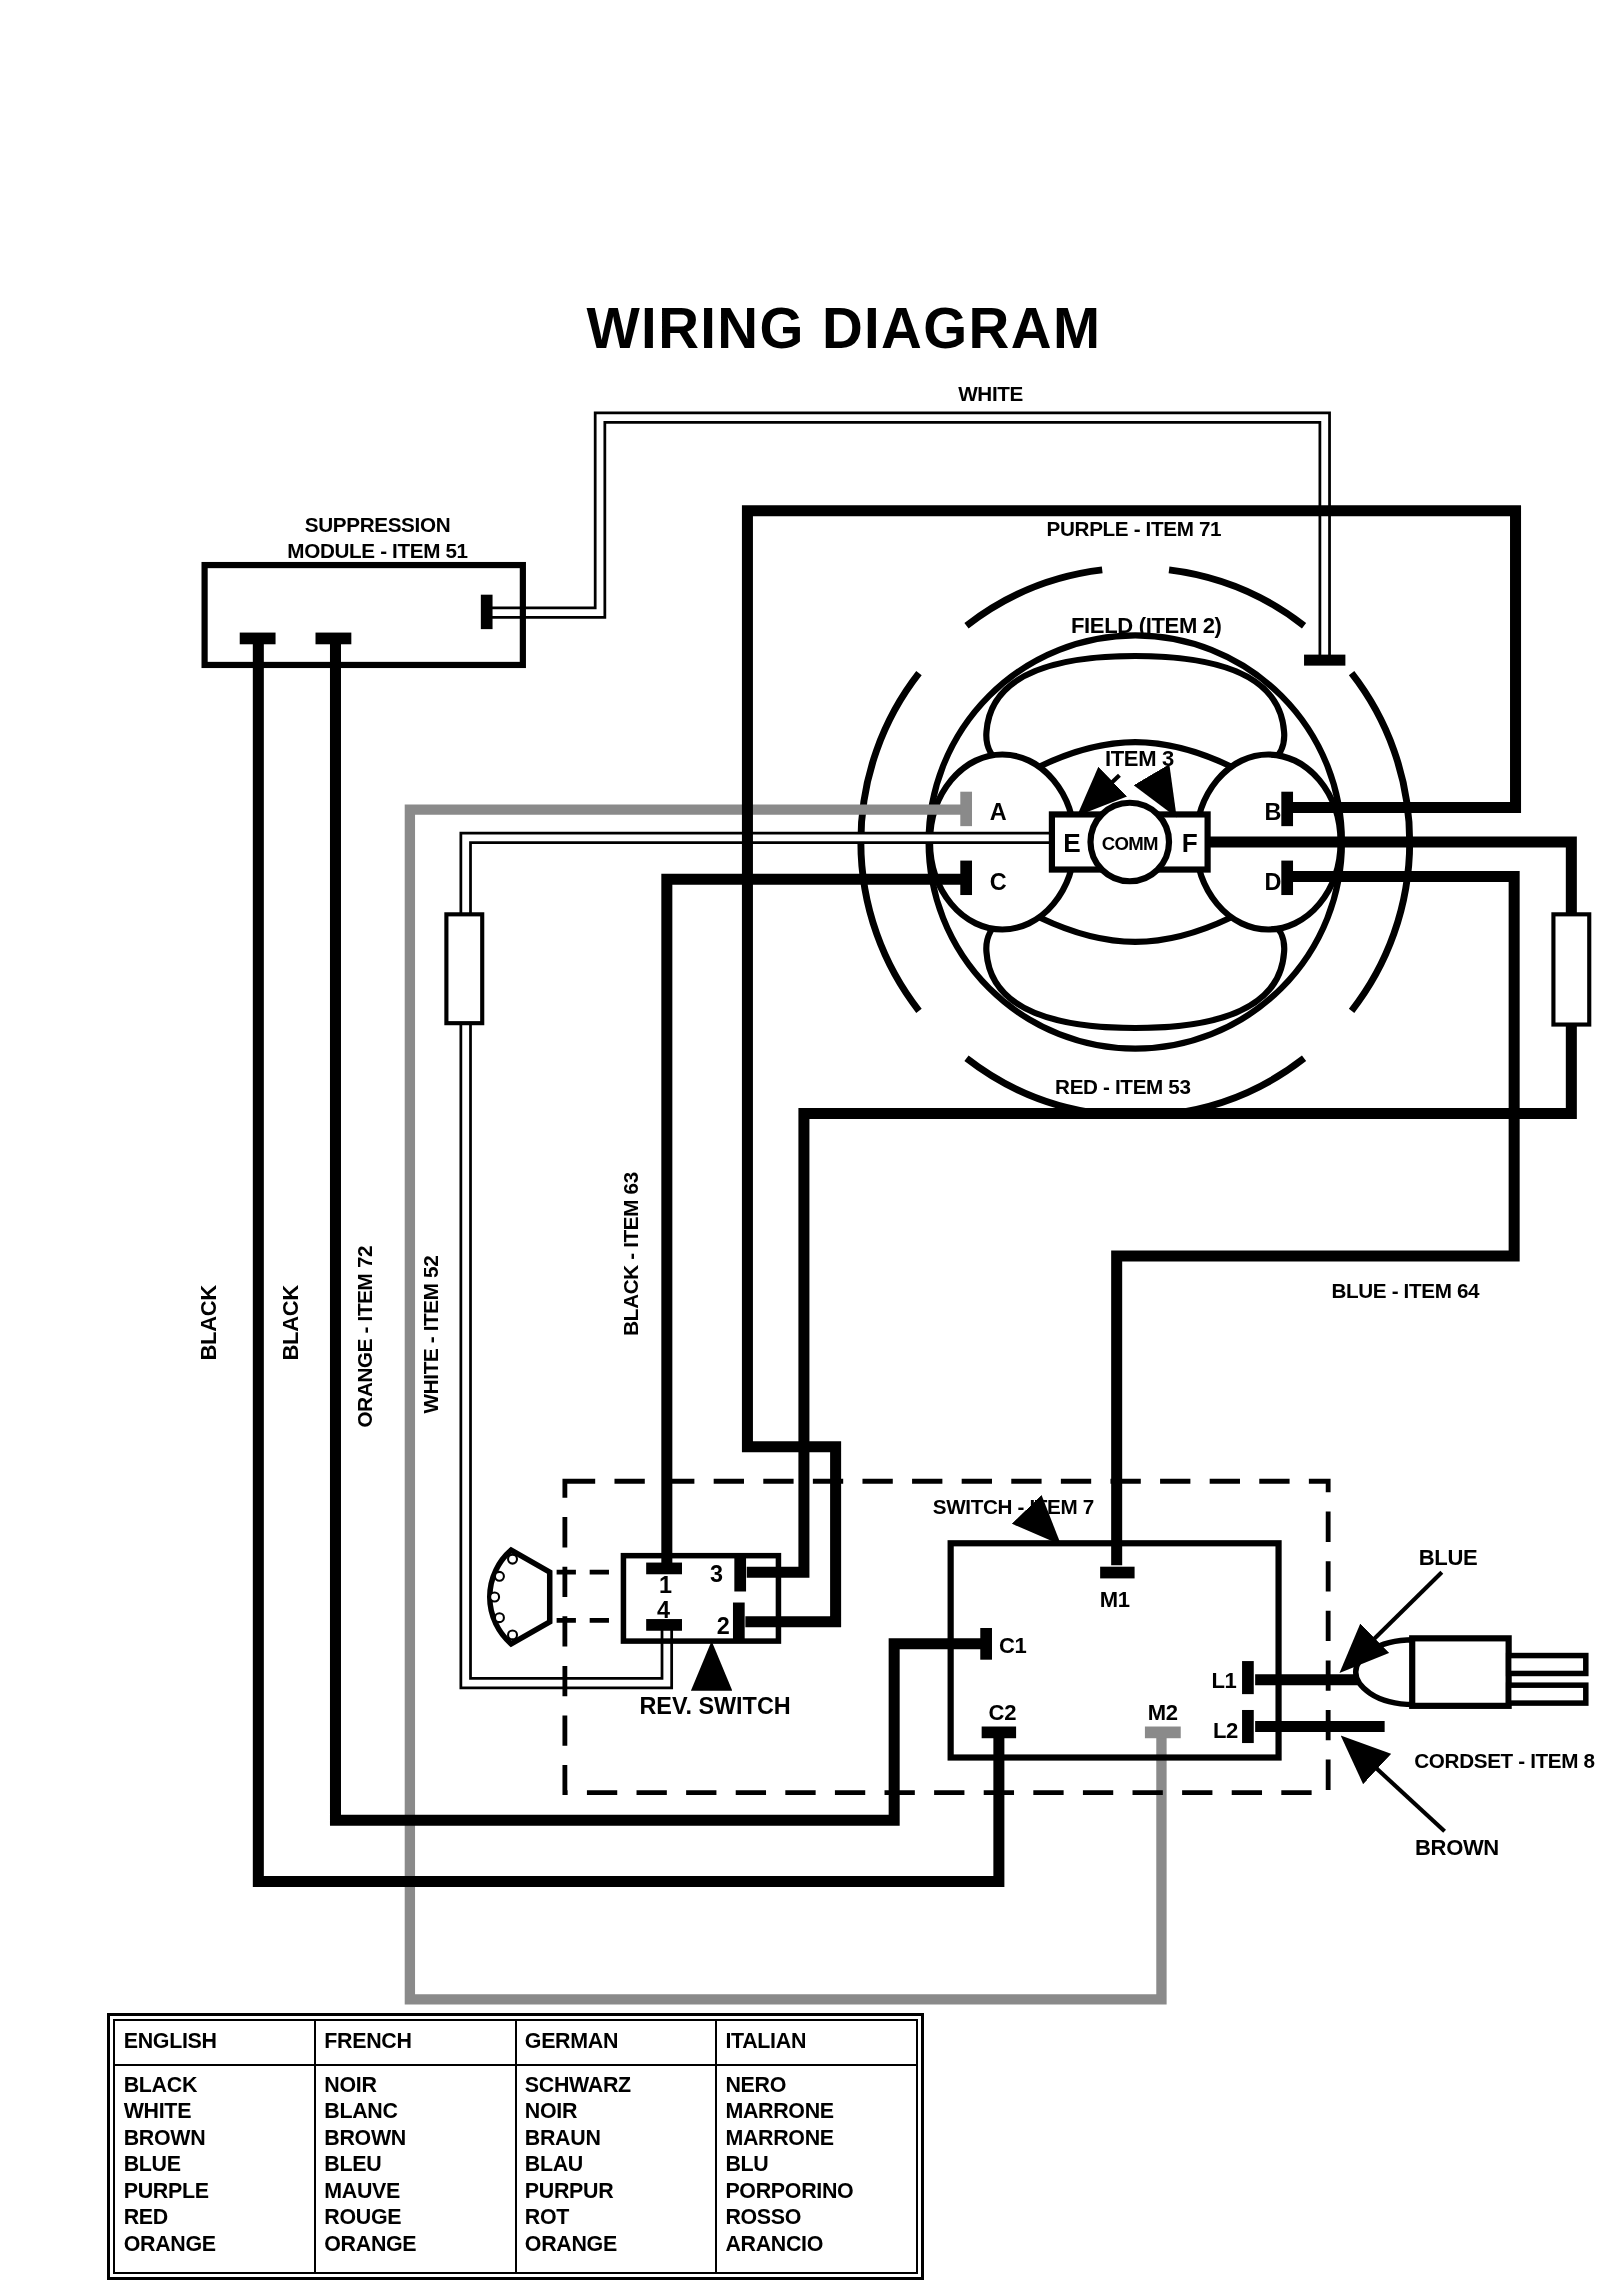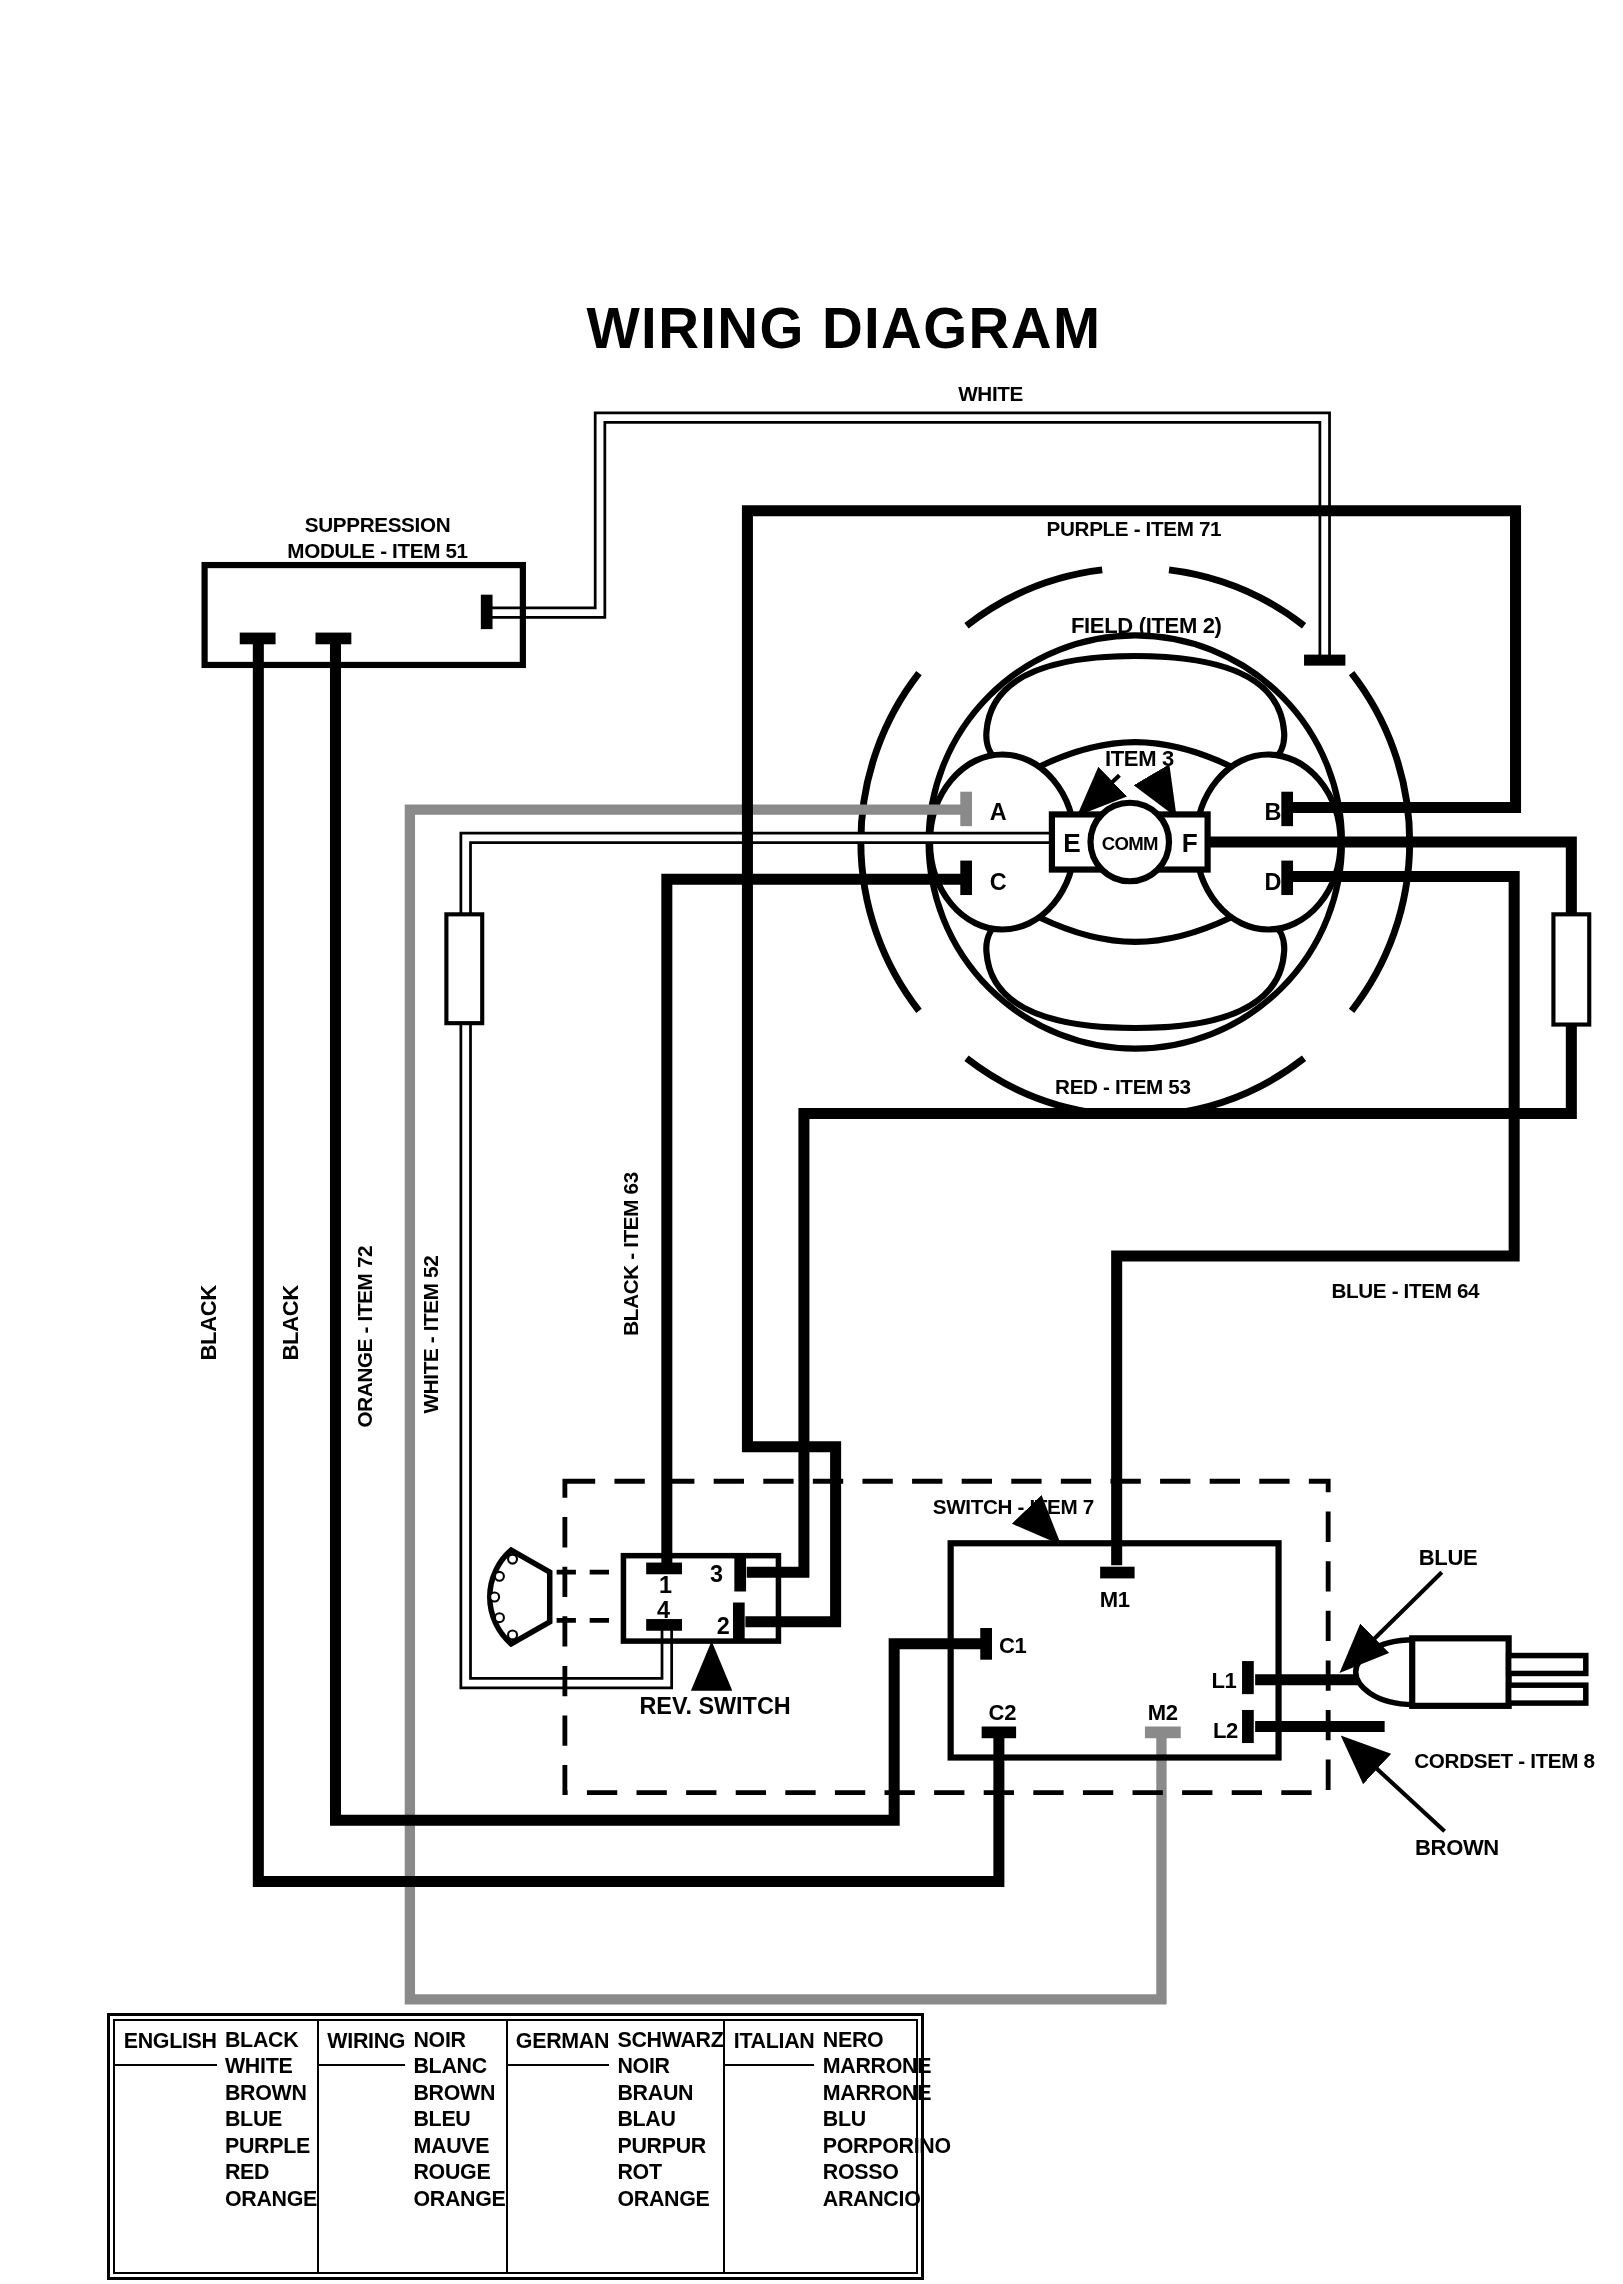--- a/index.html
+++ b/index.html
@@ -11,21 +11,21 @@
   .t32{font-size:32px;letter-spacing:-0.5px;}
   .t34{font-size:34px;}
   .t38{font-size:38px;}
   .t26{font-size:27px;letter-spacing:-1px;}
   .title{font-size:82px;letter-spacing:2px;}
   
   #xl-table{position:absolute;left:107px;top:2013px;width:817px;height:267px;
             border:3.4px solid #000;box-sizing:border-box;}
   #xl-inner{position:absolute;left:3.4px;top:3.4px;right:3.4px;bottom:3.4px;
             border:2.1px solid #000;display:flex;}
-  .xl-col{flex:1 1 0;border-left:2.1px solid #000;display:flex;flex-direction:row;box-sizing:border-box;}
+  .xl-col{flex:1 1 0;border-left:2.1px solid #000;display:flex;flex-direction:column;box-sizing:border-box;}
   .xl-col:first-child{border-left:none;}
   .xl-head{height:43px;line-height:41px;padding-left:8.3px;font-size:21.4px;font-weight:bold;
            border-bottom:2.8px solid #000;letter-spacing:-0.3px;}
   .xl-words{padding:5.5px 0 0 8.3px;}
   .xl-word{font-size:21.4px;font-weight:bold;line-height:26.5px;letter-spacing:-0.3px;}
 </style>
 </head>
 <body>
 
 <div id="page">
@@ -192,21 +192,21 @@
         <div class="xl-word">BLACK</div>
         <div class="xl-word">WHITE</div>
         <div class="xl-word">BROWN</div>
         <div class="xl-word">BLUE</div>
         <div class="xl-word">PURPLE</div>
         <div class="xl-word">RED</div>
         <div class="xl-word">ORANGE</div>
       </div>
     </div>
     <div class="xl-col">
-      <div class="xl-head">WIRING</div>
+      <div class="xl-head">FRENCH</div>
       <div class="xl-words">
         <div class="xl-word">NOIR</div>
         <div class="xl-word">BLANC</div>
         <div class="xl-word">BROWN</div>
         <div class="xl-word">BLEU</div>
         <div class="xl-word">MAUVE</div>
         <div class="xl-word">ROUGE</div>
         <div class="xl-word">ORANGE</div>
       </div>
     </div>

